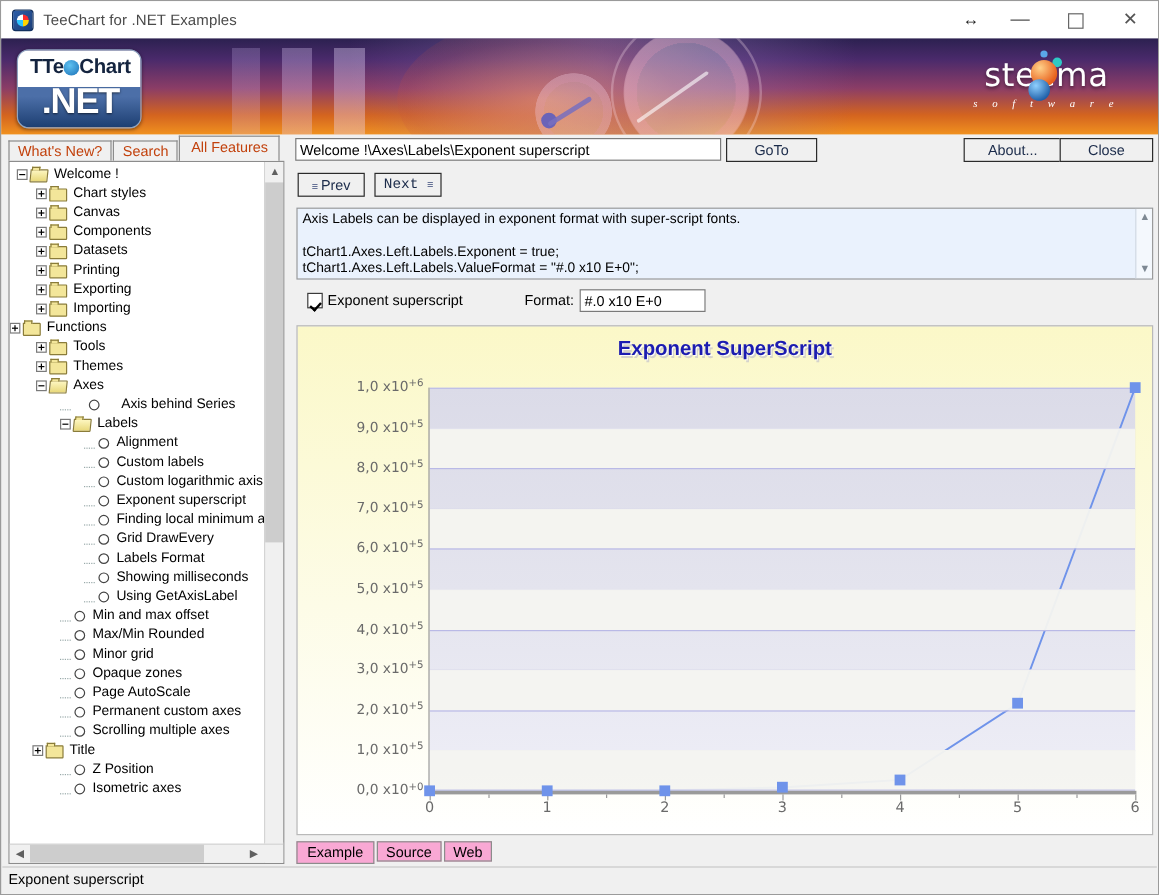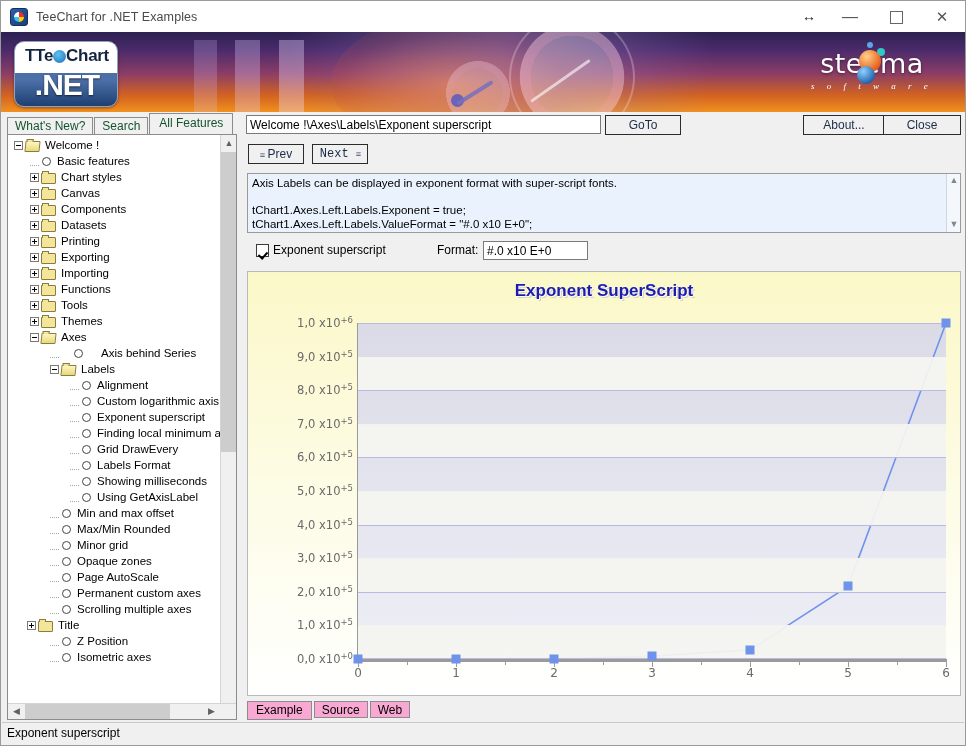--- a/index.html
+++ b/index.html
@@ -160,21 +160,21 @@
   }
 
   
   .toptabs {
     position:absolute; left: 6px; top: 113px; width: 230px; height: 20px;
     display:flex; align-items:flex-end;
   }
   .ttab {
     height: 17px; line-height: 16px; padding: 0 7px;
     border: 1px solid #8c8c8c; border-bottom: none;
-    background: #f0f0f0; font-size: 12px; color:#14532d;
+    background: #f0f0f0; font-size: 12px; color:#c2410c;
     margin-right: 1px; box-sizing: border-box;
   }
   .ttab.active {
     height: 21px; line-height: 19px; background:#f0f0f0;
     border-color:#8c8c8c; font-weight: normal; z-index: 2;
     padding: 0 9px;
   }
 
   
   .treepanel {
@@ -410,25 +410,20 @@
   <div class="treepanel">
     <div class="treeinner" id="tree-host">
         <div class="tnode" style="padding-left: 6px;">
           <span class="expander"></span>
           <span class="folder open">
             <i></i>
           </span>
           <span class="lbl">Welcome !</span>
         </div>
         <div class="tnode" style="padding-left: 22px;">
-          <span class="dots"></span>
-          <span class="bullet"></span>
-          <span class="lbl">Basic features</span>
-        </div>
-        <div class="tnode" style="padding-left: 22px;">
           <span class="expander plus"></span>
           <span class="folder">
             <i></i>
           </span>
           <span class="lbl">Chart styles</span>
         </div>
         <div class="tnode" style="padding-left: 22px;">
           <span class="expander plus"></span>
           <span class="folder">
             <i></i>
@@ -463,21 +458,21 @@
           </span>
           <span class="lbl">Exporting</span>
         </div>
         <div class="tnode" style="padding-left: 22px;">
           <span class="expander plus"></span>
           <span class="folder">
             <i></i>
           </span>
           <span class="lbl">Importing</span>
         </div>
-        <div class="tnode" style="padding-left: 22px;">
+        <div class="tnode" style="">
           <span class="expander plus"></span>
           <span class="folder">
             <i></i>
           </span>
           <span class="lbl">Functions</span>
         </div>
         <div class="tnode" style="padding-left: 22px;">
           <span class="expander plus"></span>
           <span class="folder">
             <i></i>
@@ -507,20 +502,25 @@
           <span class="expander"></span>
           <span class="folder open">
             <i></i>
           </span>
           <span class="lbl">Labels</span>
         </div>
         <div class="tnode" style="padding-left: 62px;">
           <span class="dots"></span>
           <span class="bullet"></span>
           <span class="lbl">Alignment</span>
+        </div>
+        <div class="tnode" style="padding-left: 62px;">
+          <span class="dots"></span>
+          <span class="bullet"></span>
+          <span class="lbl">Custom labels</span>
         </div>
         <div class="tnode" style="padding-left: 62px;">
           <span class="dots"></span>
           <span class="bullet"></span>
           <span class="lbl">Custom logarithmic axis</span>
         </div>
         <div class="tnode sel" style="padding-left: 62px;">
           <span class="dots"></span>
           <span class="bullet"></span>
           <span class="lbl">Exponent superscript</span>

